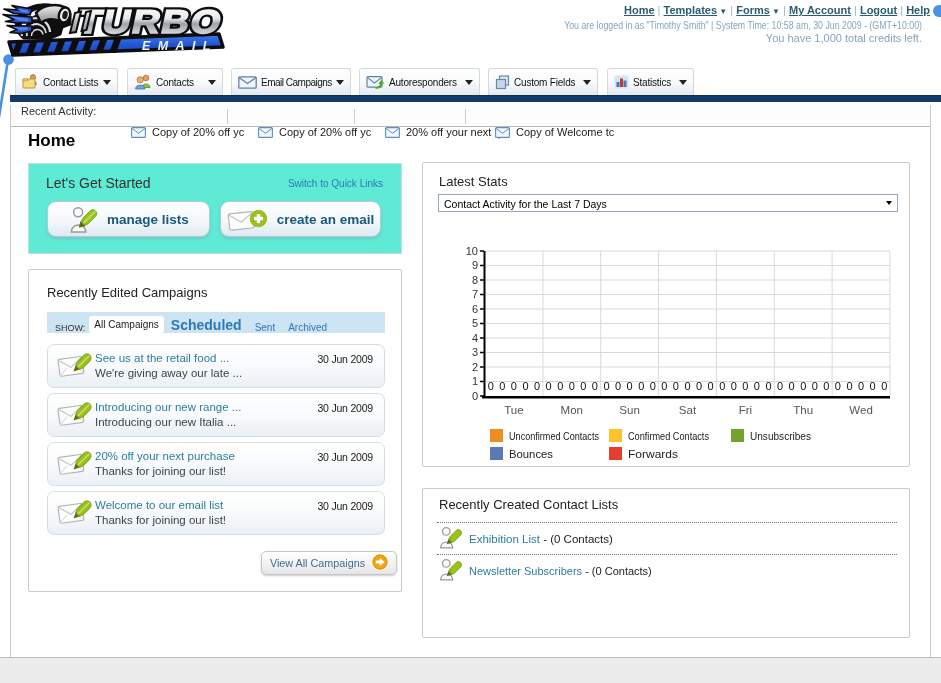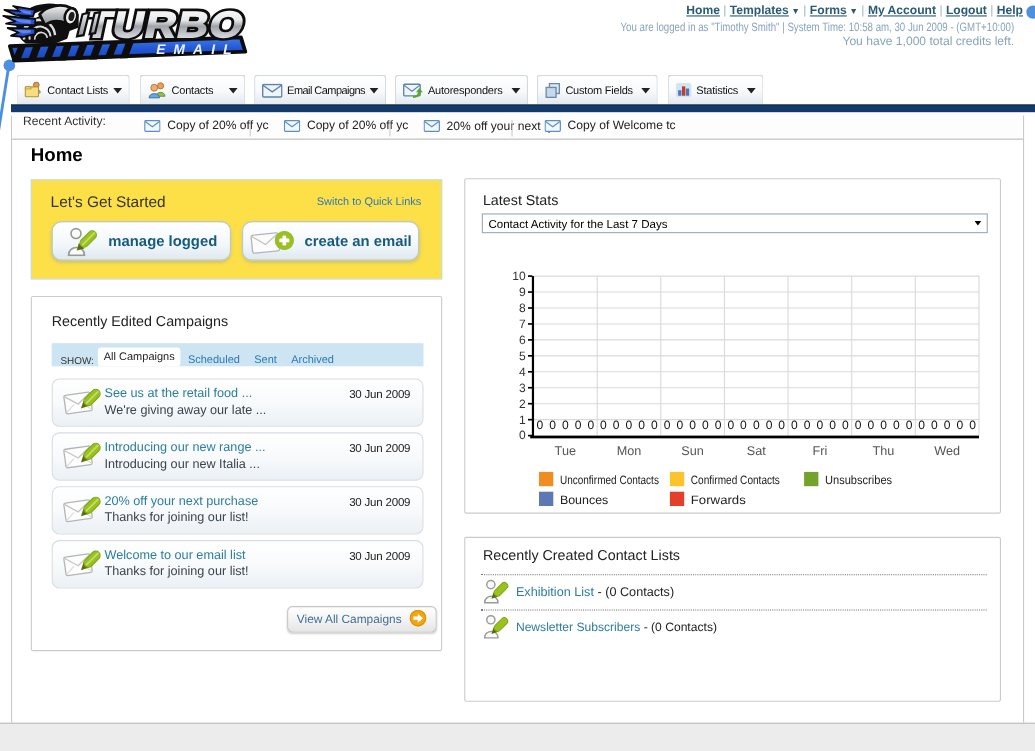--- a/index.html
+++ b/index.html
@@ -9,21 +9,21 @@
 a { text-decoration:none; }
 .toplink { color:#295c74; font-size:11px; font-weight:bold; text-decoration:underline; }
 .sep1 { color:#9fb6c6; font-size:11px; }
 .subtxt { color:#86a5ba; font-size:11px; }
 .tab { position:absolute; top:68px; height:27px; background:linear-gradient(#ffffff,#f7f9fb 55%,#e3e9ef); border:1px solid #d4d9de; border-bottom:none; border-radius:3px 3px 0 0; display:flex; align-items:center; padding:0 6px; font-size:10px; letter-spacing:-0.2px; color:#111; white-space:nowrap; overflow:hidden; }
 .tab .car { margin-left:auto; width:0; height:0; border-left:4px solid transparent; border-right:4px solid transparent; border-top:5px solid #222; }
 .tab svg { margin-right:4px; flex:none; }
 .tab .car { flex:none; }
 #navybar { position:absolute; left:10px; top:95px; width:931px; height:7px; background:#143a6c; border-top:1px solid #123048; }
 #recentbar { z-index:5; position:absolute; left:11px; top:105px; width:919px; height:22px; background:#fdfdfd; border-bottom:1px solid #b9b9b9; font-size:11px; color:#333; }
-.ritem { position:absolute; top:2px; height:14px; display:flex; align-items:center; font-size:11px; color:#222;padding-left:22px; }
+.ritem { position:absolute; top:20px; height:14px; display:flex; align-items:center; font-size:11px; color:#222;padding-left:22px; }
 .rsep { position:absolute; top:4px; height:15px; width:1px; background:#ccc; }
 #contentwrap { position:absolute; left:10px; top:105px; width:921px; height:552px; background:#fff; border-left:1px solid #c9c9c9; border-right:1px solid #c9c9c9; }
 #graystrip { position:absolute; left:0; top:657px; width:941px; height:26px; background:#ececec; border-top:1px solid #bbb; }
 .panel { position:absolute; background:#fff; border:1px solid #cbcbcb; border-radius:2px; }
 .ptitle { font-size:13px; color:#222; }
 .tealink { color:#2e7d9e; }
 .bluelink { color:#2d79b8; }
 .gsbtn { position:absolute; background:linear-gradient(#ffffff,#f4f8fb 55%,#dfe9f1); border:1px solid #b7c9d6; border-radius:9px; box-shadow:0 2px 3px rgba(120,150,170,.35); display:flex; align-items:center; justify-content:center; color:#175a7e; font-weight:bold; font-size:13.5px; white-space:nowrap; }
 .citem { position:absolute; left:18px; width:338px; height:44px; background:linear-gradient(#ffffff,#f7f9fb 55%,#eaf0f5); border:1px solid #d8dde2; border-radius:7px; }
 .citem .ct { position:absolute; left:47px; top:7px; font-size:11.5px; color:#2e7d9e; }
@@ -186,36 +186,36 @@
         </svg>
         <span style="margin-left:6px;">Copy of Welcome tc</span>
       </div>
   </div>
 
   <div id="contentwrap"></div>
   <div id="graystrip"></div>
 
   <div class="abs" style="left:28px;top:131px;font-size:17px;font-weight:bold;color:#000;">Home</div>
 
-  <div class="abs" style="left:28px;top:163px;width:374px;height:91px;background:#fde047;border:1px solid #c3dcea;">
+  <div class="abs" style="left:28px;top:163px;width:374px;height:91px;background:#5eead4;border:1px solid #c3dcea;">
     <div class="abs" style="left:17px;top:11px;font-size:14px;color:#333;">Let's Get Started</div>
     <div class="abs" style="right:18px;top:14px;font-size:10px;"><a class="bluelink">Switch to Quick Links</a></div>
     <div class="gsbtn" style="left:18px;top:37px;width:163px;height:36px;">
         <svg width="31" height="27" viewBox="0 0 34 30" style="flex:none">
           <g fill="#fafafa" stroke="#9a9a9a" stroke-width="1.7">
             <circle cx="11" cy="7" r="5"></circle>
             <path d="M3.5,29 C3.5,18.5 19.5,18.5 19.5,29 Z"></path>
           </g>
           <g transform="rotate(45 22 14)">
             <path d="M18,21.5 L26,21.5 L22,28.5 Z" fill="#5a6e10"></path>
             <rect x="17.6" y="2" width="8.6" height="20" rx="4.3" fill="#9ac21d" stroke="#7da414" stroke-width="1"></rect>
             <line x1="22" y1="2.5" x2="22" y2="21" stroke="#c4dc6a" stroke-width="1.8"></line>
           </g>
         </svg>
-        <span style="margin-left:8px;">manage logged</span>
+        <span style="margin-left:8px;">manage lists</span>
       </div>
     <div class="gsbtn" style="left:191px;top:37px;width:161px;height:36px;">
         <svg width="42" height="25" viewBox="0 0 46 27" style="flex:none">
           <g transform="rotate(-6 16 14)">
             <rect x="2" y="6" width="27" height="18" rx="2" fill="#fcfcfc" stroke="#b5b5b5" stroke-width="1.3"></rect>
             <path d="M2.5,7 L15.5,16.5 L28.5,7" fill="none" stroke="#c4c4c4" stroke-width="1.3"></path>
           </g>
           <circle cx="34.5" cy="12.5" r="9" fill="#9dc01f" stroke="#7fa312" stroke-width="1"></circle>
           <circle cx="34.5" cy="12.5" r="9" fill="none" stroke="#a8d55c" stroke-width="1" opacity="0.6"></circle>
           <rect x="29.5" y="10.6" width="10" height="3.8" rx="1.2" fill="#fff"></rect>
@@ -223,21 +223,21 @@
         </svg>
         <span style="margin-left:8px;">create an email</span>
       </div>
   </div>
 
   <div class="panel" style="left:28px;top:269px;width:374px;height:323px;">
     <div class="abs" style="left:18px;top:13px;"><span class="ptitle">Recently Edited Campaigns</span></div>
     <div class="abs" style="left:18px;top:42px;width:338px;height:21px;background:#cde4f3;display:flex;align-items:flex-end;font-size:12px;">
       <span style="font-size:9px;color:#333;margin-left:8px;">SHOW:</span>
       <span style="background:#fff;border-radius:3px;padding:3px 5px;margin-left:4px;font-size:10px;color:#222;">All Campaigns</span>
-      <a class="bluelink" style="margin-left:7px;font-size:10px;">Scheduled</a>
+      <a class="bluelink" style="margin-left:7px;font-size:14px;font-weight:bold;">Scheduled</a>
       <a class="bluelink" style="margin-left:13px;font-size:10px;">Sent</a>
       <a class="bluelink" style="margin-left:13px;font-size:10px;">Archived</a>
     </div>
     <div class="citem" style="top:74px;">
         <svg width="38" height="30" viewBox="0 0 38 30" style="position:absolute;left:8px;top:6px;">
           <g transform="rotate(-8 14 16)">
             <rect x="3" y="7" width="24" height="17" rx="1.5" fill="#fdfdfd" stroke="#b5b5b5" stroke-width="1.2"></rect>
             <path d="M3.5,8 L15,16.5 L26.5,8" fill="none" stroke="#c4c4c4" stroke-width="1.2"></path>
             <path d="M3.5,23 L11,16.5 M26.5,23 L19,16.5" stroke="#d8d8d8" stroke-width="1"></path>
           </g>

